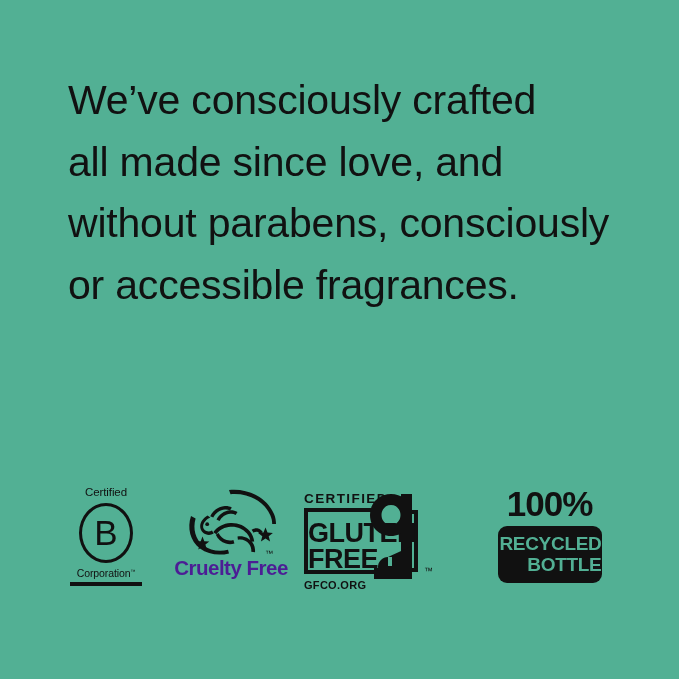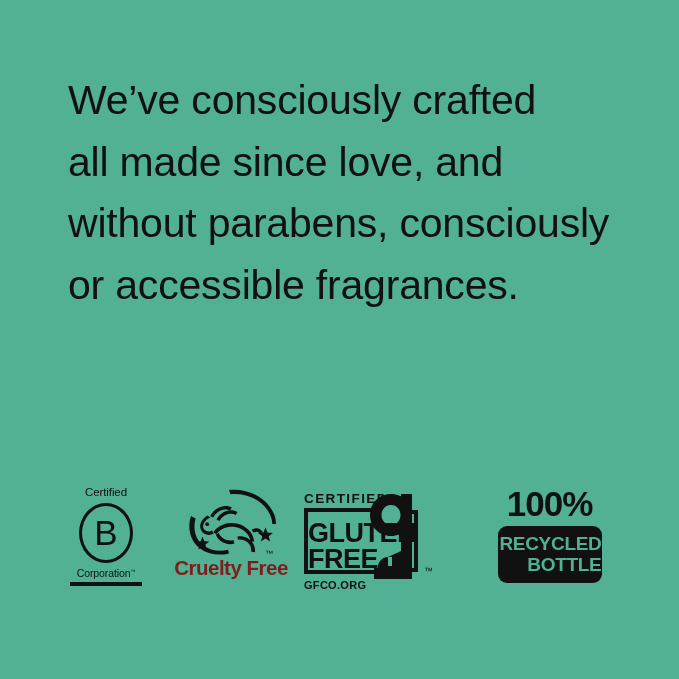--- a/index.html
+++ b/index.html
@@ -105,21 +105,21 @@
   .cruelty-inner {
     display: flex;
     flex-direction: column;
     align-items: center;
     width: 122px;
   }
   .cruelty-mark { width: 108px; height: 72px; display: block; }
   .cruelty-text {
     font-size: 20.5px;
     font-weight: 700;
-    color: #7f1d1d;
+    color: #4c1d95;
     letter-spacing: -0.5px;
     margin-top: -2px;
   }
 
   
   #badge-gluten { left: 302px; width: 140px; }
   .gluten-mark { width: 140px; height: 106px; display: block; }
 
   
   #badge-recycled { left: 492px; width: 115px; }

